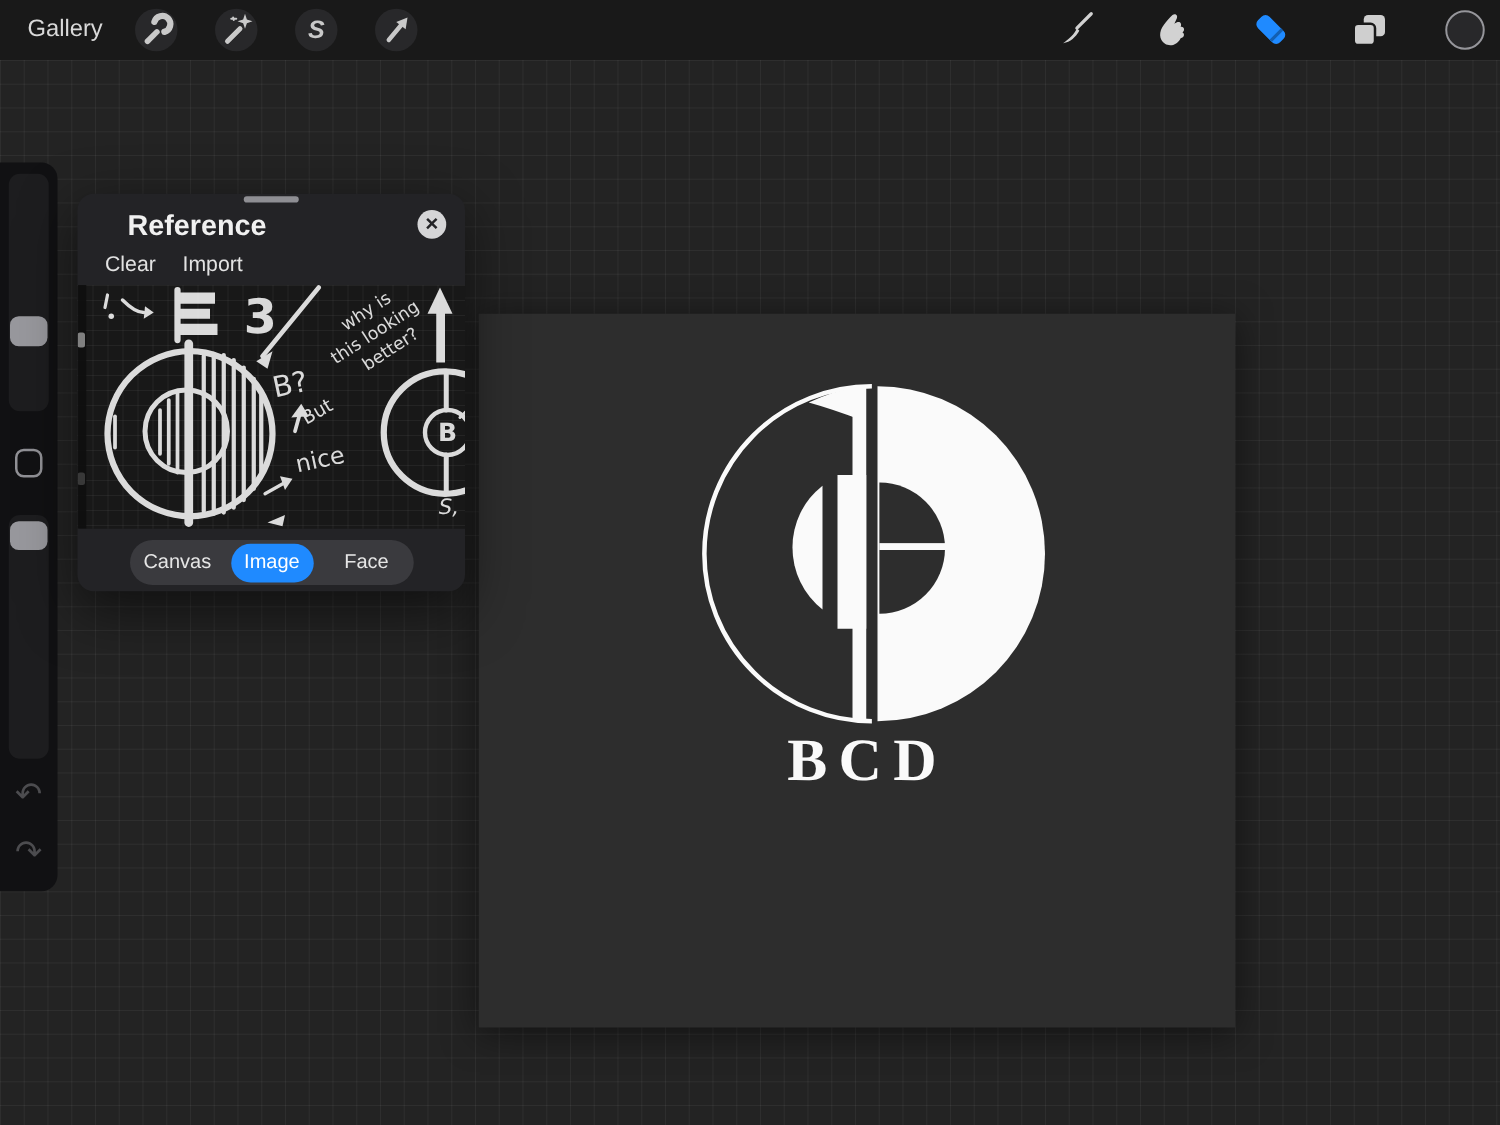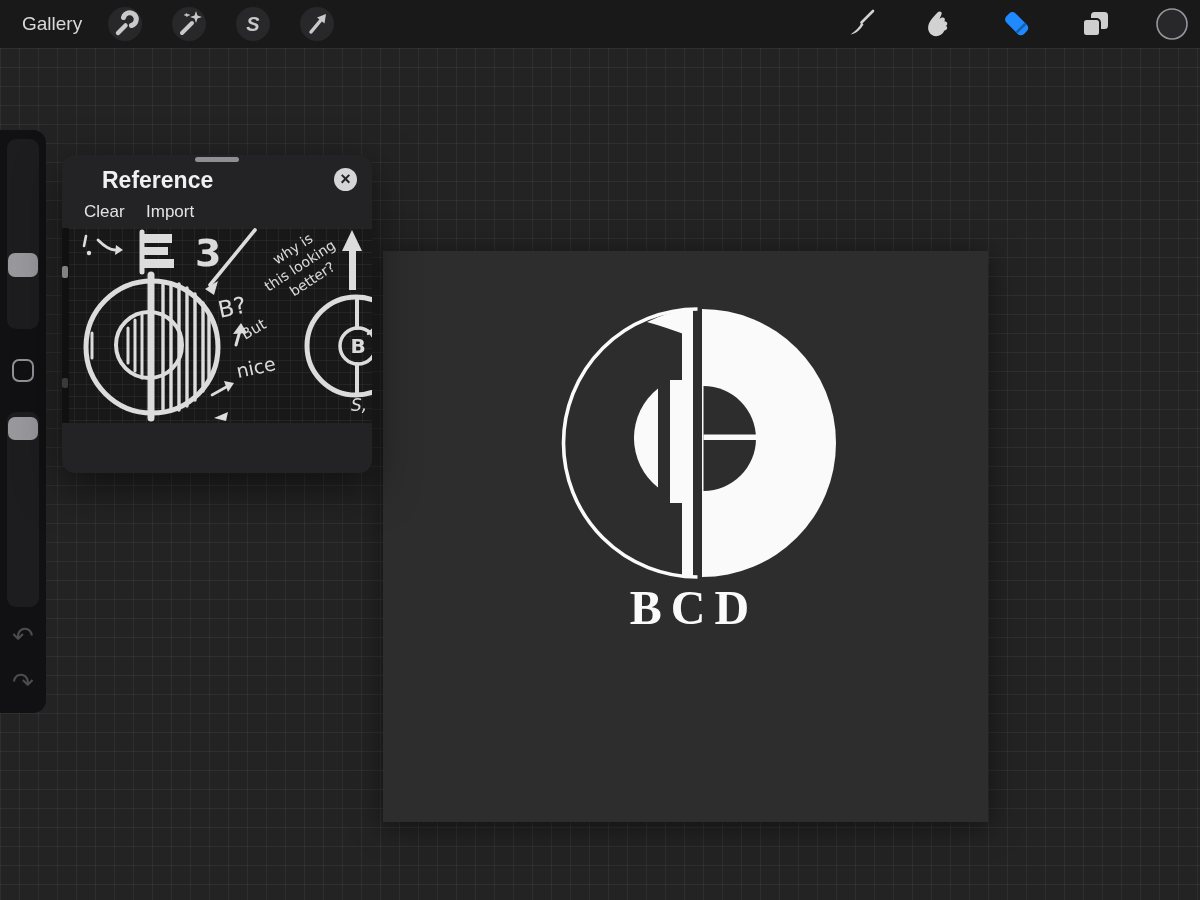--- a/index.html
+++ b/index.html
@@ -216,13 +216,26 @@
       <circle cx="296" cy="118" r="18" stroke="#ededed" stroke-width="3.5" fill="none"></circle>
       <text class="chalk" x="296" y="125" font-size="20" font-weight="bold" text-anchor="middle">B</text>
       <path d="M306 106 L313 99" stroke="#ededed" stroke-width="2.4"></path>
       <path d="M295 69 L295 100 M295 136 L295 167" stroke="#ededed" stroke-width="4"></path>
       <text class="chalk" x="289" y="183" font-size="17" font-style="italic">S,</text>
 
       <polygon points="152,190 166,184 164,193" fill="#ededed"></polygon>
     </svg>
   </div>
 
+  <div id="ref-tabs" class="abs">
+    <div class="seg">
+      <span>Canvas</span>
+    </div>
+    <div class="seg">
+      <span class="seg-pill">
+        <span>Image</span>
+      </span>
+    </div>
+    <div class="seg">
+      <span>Face</span>
+    </div>
+  </div>
 </div>
 
 </body></html>

